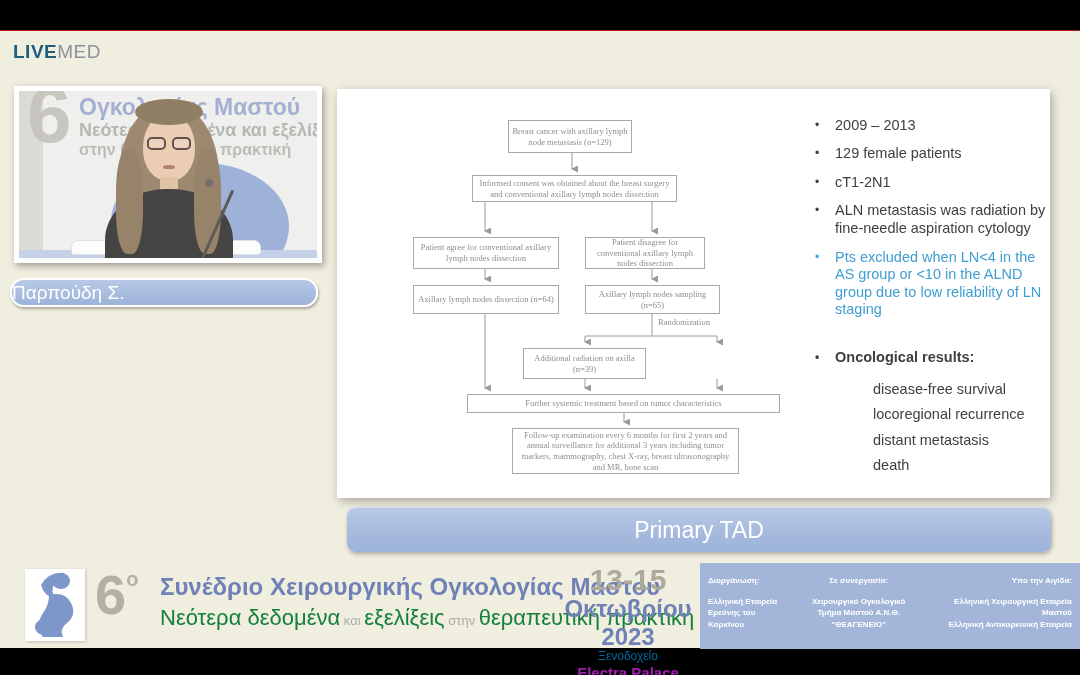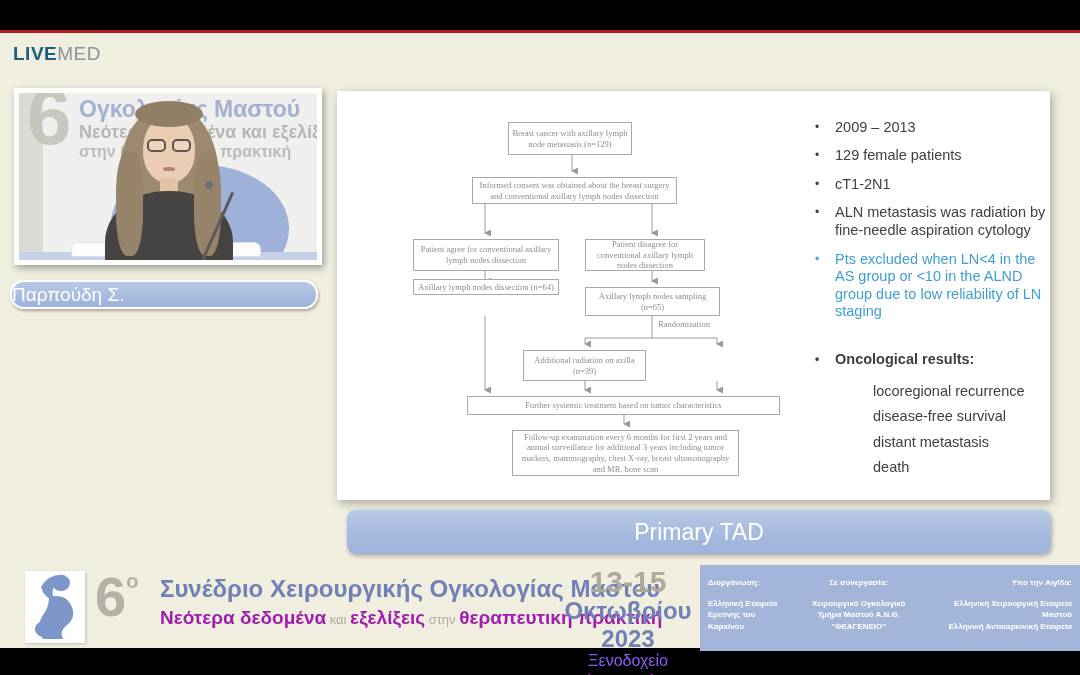--- a/index.html
+++ b/index.html
@@ -1,18 +1,18 @@
 <!DOCTYPE html>
 <html><head>
 <meta charset="utf-8">
 <style>
   * { margin:0; padding:0; box-sizing:border-box; }
   body { background:#000; font-family:"Liberation Sans", sans-serif; }
   #screen { position:relative; width:1080px; height:675px; background:#000; overflow:hidden; }
-  #stage { position:absolute; left:0; top:30px; width:1080px; height:618px; background:#f0eedf; border-top:3px solid #b91c1c; }
+  #stage { position:absolute; left:0; top:30px; width:1080px; height:618px; background:#f0eedf; border-top:1px solid #b91c1c; }
 
   
   .brand { position:absolute; left:13px; top:10px; font-size:19px; letter-spacing:.5px; }
   .brand .live { font-weight:bold; color:#1f5e7e; }
   .brand .med { color:#8b929b; }
 
   
   .webcam { position:absolute; left:14px; top:55px; width:308px; height:177px; border:5px solid #fff;
             box-shadow:2px 3px 7px rgba(0,0,0,.35); background:#ececea; overflow:hidden; }
   .wc-pillar { position:absolute; left:0; top:0; width:24px; height:100%; background:#d4d4cf; }
@@ -65,26 +65,26 @@
          border-top:1px solid #d3dff0; box-shadow:1px 2px 4px rgba(0,0,0,.3);
          color:#fff; font-size:23px; text-align:center; line-height:44px; }
 
   
   .footer { position:absolute; left:0; top:532px; width:1080px; height:86px; }
   .logo-box { position:absolute; left:25px; top:6px; width:60px; height:72px; background:#fff; box-shadow:1px 1px 3px rgba(0,0,0,.2); }
   .six { position:absolute; left:95px; top:4px; font-size:56px; font-weight:bold; color:#b3b0a5; line-height:1; }
   .six sup { font-size:20px; vertical-align:28px; }
   .ftitle { position:absolute; left:160px; top:10px; font-size:24px; font-weight:bold; color:#6f81b6; white-space:nowrap; }
   .fsub { position:absolute; left:160px; top:42px; white-space:nowrap; color:#9b9b93; }
-  .seg-big { font-size:19px; font-weight:bold; color:#a21caf; }
+  .seg-big { font-size:22px; font-weight:normal; color:#15803d; }
   .seg-small { font-size:13px; color:#aeada5; }
   .dates { position:absolute; left:558px; top:2px; width:140px; text-align:center; line-height:1.15; }
   .d-days { font-size:30px; font-weight:bold; color:#ada99d; line-height:1; }
   .d-month { font-size:24px; font-weight:bold; color:#6f81b6; }
-  .d-vlabel { font-size:16px; color:#8b5cf6; }
+  .d-vlabel { font-size:12px; color:#0369a1; }
   .d-venue { font-size:15px; font-weight:bold; color:#a21caf; }
   .d-city { font-size:12px; color:#908f87; }
   .bluepanel { position:absolute; left:700px; top:0; width:380px; height:86px; background:#a3b6da;
                display:flex; justify-content:space-between; padding:12px 8px 0 8px; color:#fff; }
   .bp-col { font-size:8px; font-weight:bold; line-height:1.45; }
   .bp-col .bp-label { margin-bottom:9px; }
   .bp-c2 { text-align:center; }
   .bp-c3 { text-align:right; }
 </style>
 </head>
@@ -151,21 +151,21 @@
           <line x1="248" y1="290" x2="248" y2="299" marker-end="url(#arr)"></line>
           <line x1="380" y1="290" x2="380" y2="299" marker-end="url(#arr)"></line>
           <line x1="287" y1="324" x2="287" y2="333" marker-end="url(#arr)"></line>
         </g>
       </svg>
 
       <div class="fbox" style="left:171px; top:31px;  width:124px; height:33px;">Breast cancer with axillary lymph node metastasis (n=129)</div>
       <div class="fbox" style="left:135px; top:86px;  width:205px; height:27px;">Informed consent was obtained about the breast surgery and conventional axillary lymph nodes dissection</div>
       <div class="fbox" style="left:76px;  top:148px; width:146px; height:32px;">Patient agree for conventional axillary lymph nodes dissection</div>
       <div class="fbox" style="left:248px; top:148px; width:120px; height:32px;">Patient disagree for conventional axillary lymph nodes dissection</div>
-      <div class="fbox" style="left:76px;  top:188px; width:146px; height:16px;">Axillary lymph nodes dissection (n=64)</div>
+      <div class="fbox" style="left:76px;  top:196px; width:146px; height:29px;">Axillary lymph nodes dissection (n=64)</div>
       <div class="fbox" style="left:248px; top:196px; width:135px; height:29px;">Axillary lymph nodes sampling (n=65)</div>
       <div class="rand-label">Randomization</div>
       <div class="fbox" style="left:186px; top:259px; width:123px; height:31px;">Additional radiation on axilla (n=39)</div>
       <div class="fbox" style="left:130px; top:305px; width:313px; height:19px;">Further systemic treatment based on tumor characteristics</div>
       <div class="fbox" style="left:175px; top:339px; width:227px; height:46px;">Follow-up examination every 6 months for first 2 years and annual surveillance for additional 3 years including tumor markers, mammography, chest X-ray, breast ultrasonography and MR, bone scan</div>
 
       <div class="bullets">
         <div class="bullet">
             <span class="dot">•</span>
             <span>2009 – 2013</span>
@@ -183,22 +183,22 @@
             <span>ALN metastasis was radiation by fine-needle aspiration cytology</span>
           </div>
         <div class="bullet blue">
             <span class="dot">•</span>
             <span>Pts excluded when LN&lt;4 in the AS group or &lt;10 in the ALND group due to low reliability of LN staging</span>
           </div>
         <div class="bullet onc">
             <span class="dot">•</span>
             <span>Oncological results:</span>
           </div>
+        <div class="subitem">disease-free survival</div>
         <div class="subitem">locoregional recurrence</div>
-        <div class="subitem">disease-free survival</div>
         <div class="subitem">distant metastasis</div>
         <div class="subitem">death</div>
       </div>
     </div>
 
     <div class="tad">Primary TAD</div>
 
     <div class="footer">
       <div class="logo-box">
         <svg width="60" height="72" viewBox="0 0 60 72">

